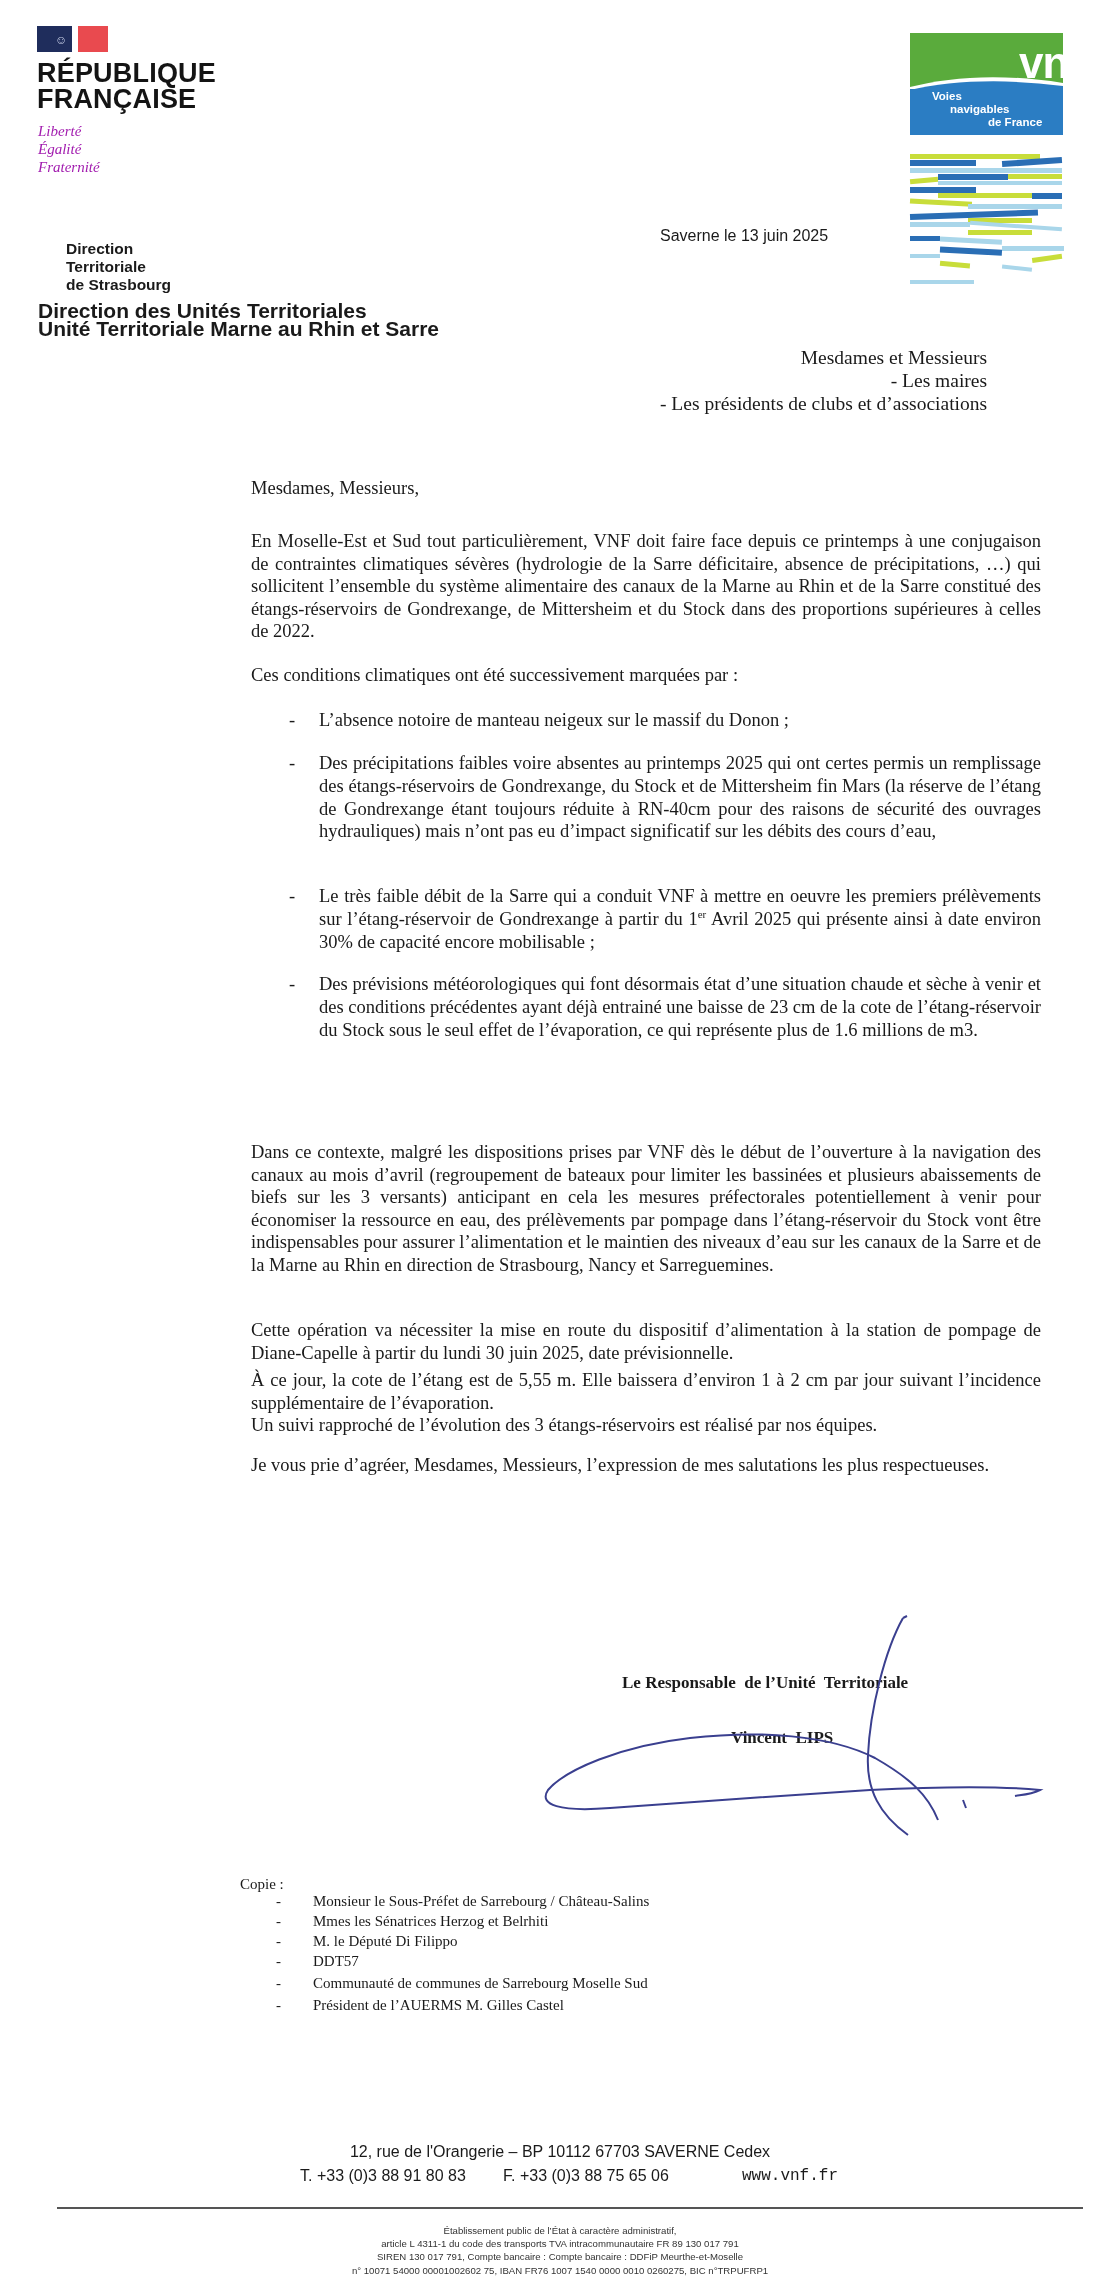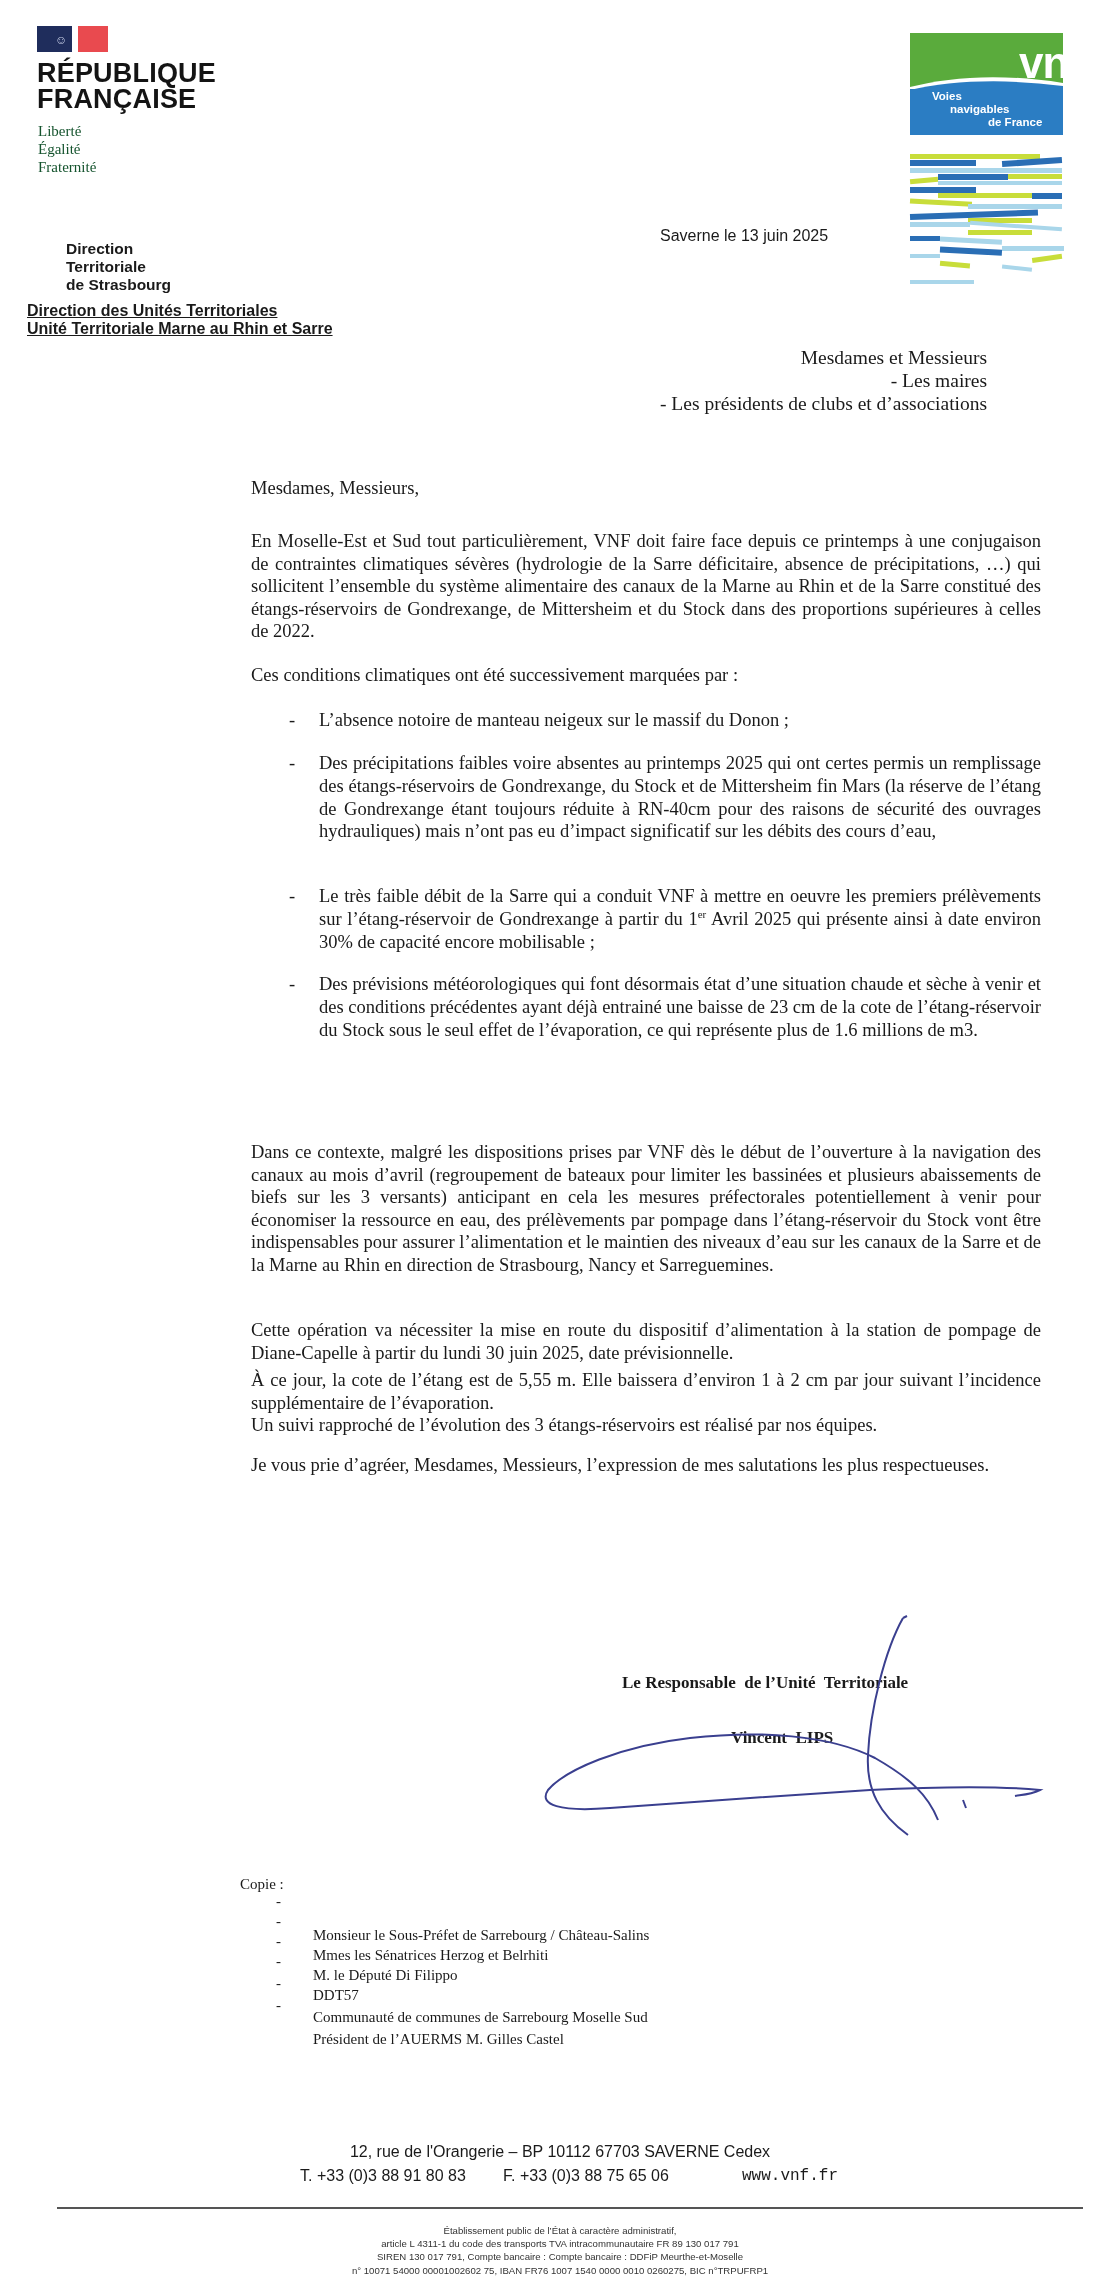--- a/index.html
+++ b/index.html
@@ -7,23 +7,23 @@
   .abs { position: absolute; }
   .sans { font-family: "Liberation Sans", "DejaVu Sans", sans-serif; }
   .serif { font-family: "Liberation Serif", "DejaVu Serif", serif; }
 
   
   .flag-blue { left: 37px; top: 26px; width: 35px; height: 26px; background: #1f2d5c; }
   .flag-white { left: 72px; top: 26px; width: 6px; height: 26px; background: #ffffff; }
   .flag-red { left: 78px; top: 26px; width: 30px; height: 26px; background: #e94a4f; }
   .flag-profile { left: 55px; top: 33px; width: 16px; height: 14px; color: #c9d0e8; font-size: 12px; line-height: 14px; }
   .rf-title { left: 37px; top: 60px; font-size: 27px; font-weight: bold; line-height: 26px; letter-spacing: 0.2px; color: #141414; }
-  .devise { left: 38px; top: 122px; font-size: 15px; line-height: 18px; color: #14532d; }
+  .devise { left: 38px; top: 122px; font-size: 15px; font-style: italic; line-height: 18px; color: #a21caf; }
   .dir-block { left: 38px; top: 240px; font-size: 15.5px; font-weight: bold; line-height: 18px; margin-left: 28px; }
-  .dut-block { left: 27px; top: 302px; font-size: 16px; font-weight: bold; line-height: 18px; text-decoration: underline; }
+  .dut-block { left: 38px; top: 302px; font-size: 21px; font-weight: bold; line-height: 18px; }
 
   
   .vnf-box { left: 910px; top: 33px; width: 180px; height: 102px; overflow: hidden; }
   .vnf-green { position: absolute; left: 0; top: 0; width: 153px; height: 56px; background: #5aab3c; }
   .vnf-blue { position: absolute; left: 0; top: 48px; width: 153px; height: 54px; background: #2b7dc3; border-top-left-radius: 80px 14px; }
   .vnf-wave { position: absolute; left: 0; top: 40px; width: 153px; height: 20px; }
   .vnf-word { position: absolute; right: 8px; top: 8px; font-size: 44px; font-weight: bold; color: #ffffff; line-height: 44px; letter-spacing: -1px; }
   .vnf-sub { position: absolute; left: 22px; top: 57px; font-size: 11.5px; font-weight: bold; color: #ffffff; line-height: 13px; }
   .vnf-sub span { display: block; }
   .vnf-sub .l2 { padding-left: 18px; }
@@ -43,21 +43,21 @@
   sup { font-size: 11px; line-height: 0; margin-top: 32px; }
 
   .sig-title { left: 622px; top: 1672px; font-size: 17px; font-weight: bold; line-height: 22px; }
   .sig-name { left: 731px; top: 1727px; font-size: 17px; font-weight: bold; line-height: 22px; }
   .signature { left: 530px; top: 1590px; width: 520px; height: 250px; }
 
   .copie-label { left: 240px; top: 1874px; font-size: 15px; line-height: 20px; }
   .copie-list { left: 240px; top: 1893px; width: 500px; font-size: 15px; }
   .copie-item { position: absolute; left: 0; width: 500px; white-space: nowrap; }
   .copie-item .dash { position: absolute; left: 36px; }
-  .copie-item .ctext { position: absolute; left: 73px; margin-top: 34px; }
+  .copie-item .ctext { position: absolute; left: 73px; }
 
   .addr1 { left: 280px; top: 2142px; width: 560px; text-align: center; font-size: 16px; line-height: 20px; }
   .addr2 { left: 300px; top: 2166px; width: 560px; font-size: 16px; line-height: 20px; }
   .addr2 span { position: absolute; white-space: nowrap; }
   .rule { left: 57px; top: 2207px; width: 1026px; height: 2px; background: #555; }
   .legal { left: 280px; top: 2224px; width: 560px; text-align: center; font-size: 9.6px; line-height: 13.2px; color: #333; }
   .legal div { white-space: nowrap; }
 </style>
 </head>
 <body>

